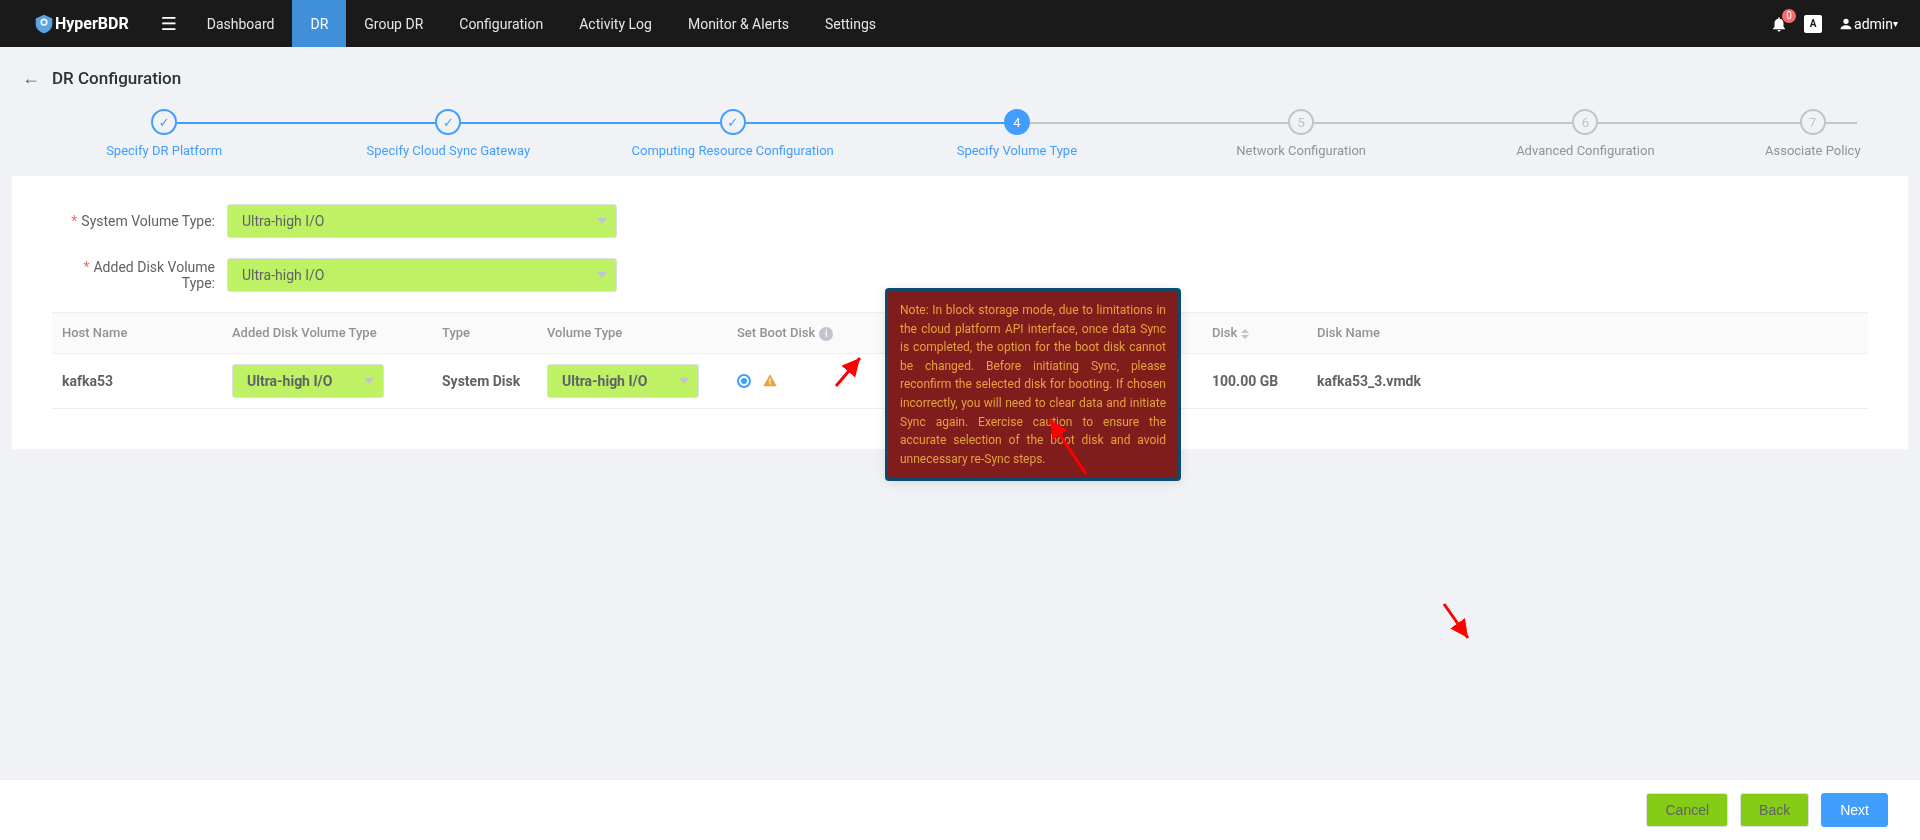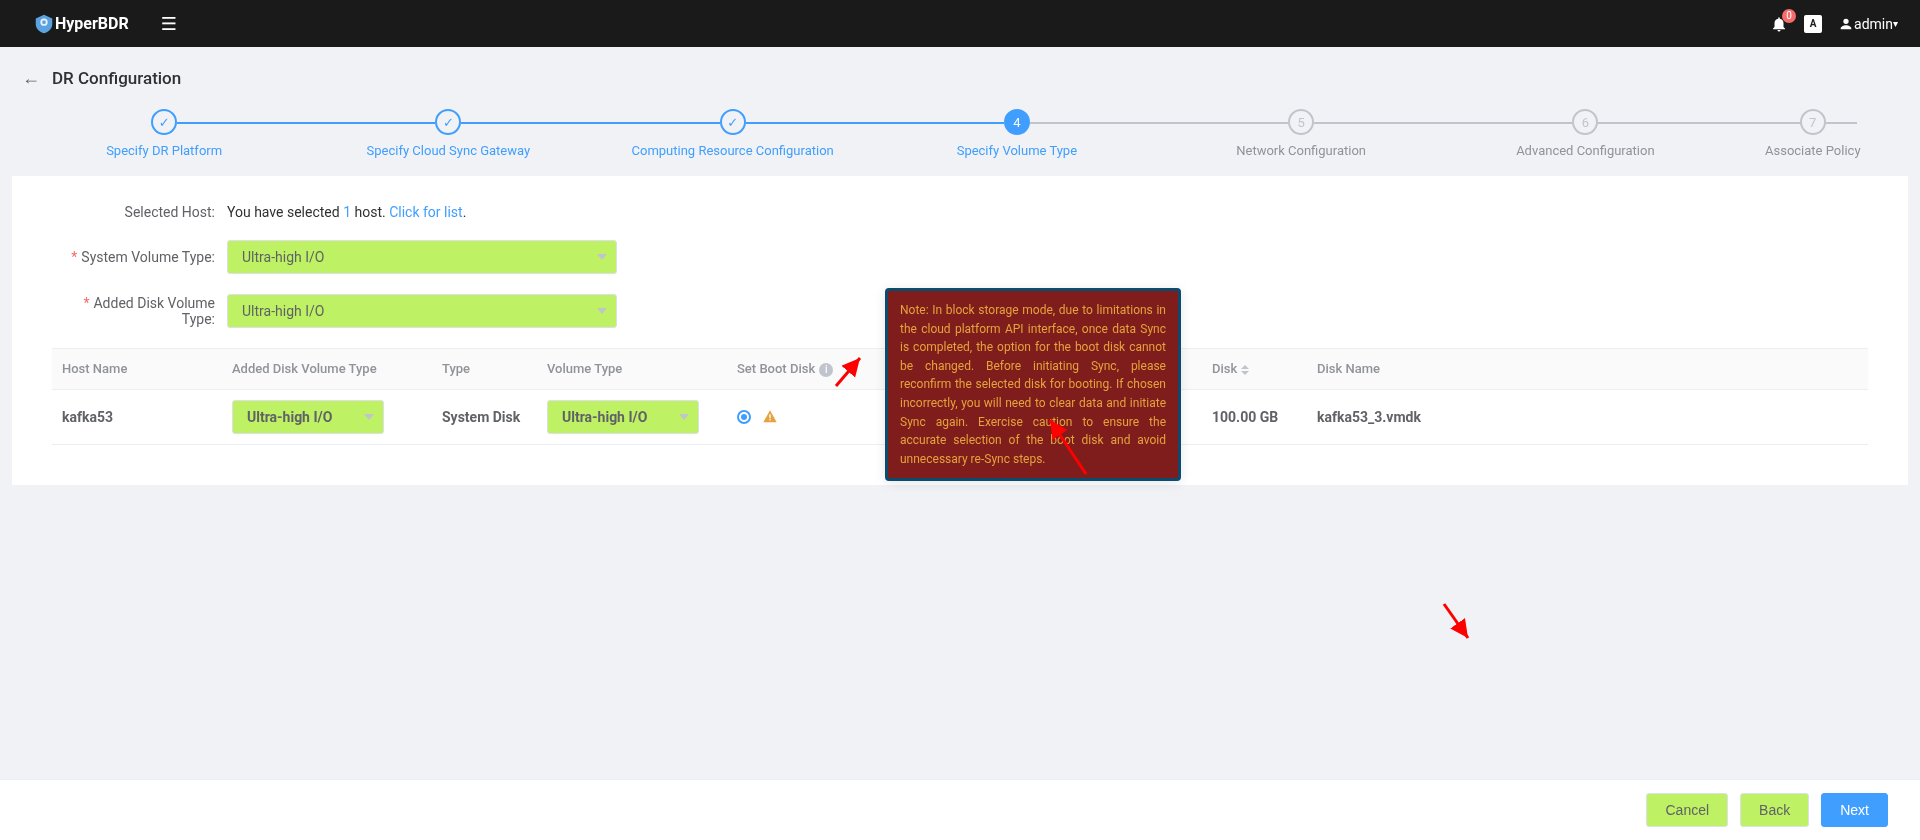--- a/index.html
+++ b/index.html
@@ -74,40 +74,49 @@
   .sort-caret{display:inline-flex;flex-direction:column;margin-left:4px;vertical-align:middle;}
   .sort-caret span{width:0;height:0;border-left:4px solid transparent;border-right:4px solid transparent;}
   .sort-caret .up{border-bottom:4px solid #c0c4cc;margin-bottom:2px;}
   .sort-caret .dn{border-top:4px solid #c0c4cc;}
 
   
   .tooltip { position: absolute; left: 885px; top: 288px; width: 296px; background: #7f1d1d; border: 3px solid #0c4a6e; border-radius: 4px; box-shadow: 0 2px 12px rgba(0,0,0,0.1); padding: 10px 12px; font-size: 12px; line-height: 1.55; color: #e6a23c; text-align: justify; z-index: 50; }
 
   
   .footer { position: fixed; bottom: 0; left: 0; right: 0; background: #fff; border-top: 1px solid #ebeef5; padding: 13px 32px; display: flex; justify-content: flex-end; gap: 12px; }
-  .btn { height: 34px; padding: 0 18px; border: 1px solid #dcdfe6; background: #bef264; border-radius: 3px; font-size: 14px; color: #606266; cursor: pointer; }
+  .btn { height: 34px; padding: 0 18px; border: 1px solid #dcdfe6; background: #84cc16; border-radius: 3px; font-size: 14px; color: #606266; cursor: pointer; }
   .btn.primary { background: #409eff; border-color: #409eff; color: #fff; }
 
   
   .anno-arrow { position: absolute; pointer-events: none; z-index: 60; }
 </style>
 </head>
 <body>
 
 <div class="topnav">
   <div class="logo-wrap">
     <span class="logo-shield">
       <svg viewBox="0 0 24 24" width="22" height="24">
           <path fill="#5aa3e0" d="M12 2 L21 6 V12 C21 17 17 21 12 22 C7 21 3 17 3 12 V6 Z"></path>
           <path fill="#fff" d="M12 6 A4 4 0 1 0 12 14 A4 4 0 0 0 12 6 Z M12 8 A2 2 0 1 1 12 12 A2 2 0 0 1 12 8 Z" opacity="0.85"></path>
         </svg>
     </span>
     <span class="brand">HyperBDR</span>
   </div>
   <div class="menu-toggle">☰</div>
+  <div class="navlist">
+    <div class="navitem">Dashboard</div>
+    <div class="navitem active">DR</div>
+    <div class="navitem">Group DR</div>
+    <div class="navitem">Configuration</div>
+    <div class="navitem">Activity Log</div>
+    <div class="navitem">Monitor &amp; Alerts</div>
+    <div class="navitem">Settings</div>
+  </div>
   <div class="nav-right">
     <span class="bell-wrap">
       <svg viewBox="0 0 24 24" width="18" height="18">
           <path fill="#fff" d="M12 22a2 2 0 0 0 2-2h-4a2 2 0 0 0 2 2zm6-6V11a6 6 0 0 0-5-5.91V4a1 1 0 1 0-2 0v1.09A6 6 0 0 0 6 11v5l-2 2v1h16v-1z"></path>
         </svg>
       <span class="bell-badge">0</span>
     </span>
     <span class="lang-box">A</span>
     <span class="user-wrap">
       <svg viewBox="0 0 24 24" width="16" height="16">
@@ -155,26 +164,20 @@
     <div class="step-line"></div>
     <div class="step-title">Advanced Configuration</div>
   </div>
   <div class="step">
     <div class="step-circle">7</div>
     <div class="step-title">Associate Policy</div>
   </div>
 </div>
 
 <div class="card">
-  <div class="form-row">
-    <div class="form-label">Selected Host:</div>
-    <div class="form-value">
-      <span>You have selected </span><span style="color:#409eff;">1</span><span> host. </span><span class="link">Click for list</span><span>.</span>
-    </div>
-  </div>
 
   <div class="form-row">
     <div class="form-label required">System Volume Type:</div>
     <div class="select">
       <div class="select-input">Ultra-high I/O</div>
       <span class="select-caret"></span>
     </div>
   </div>
 
   <div class="form-row">

